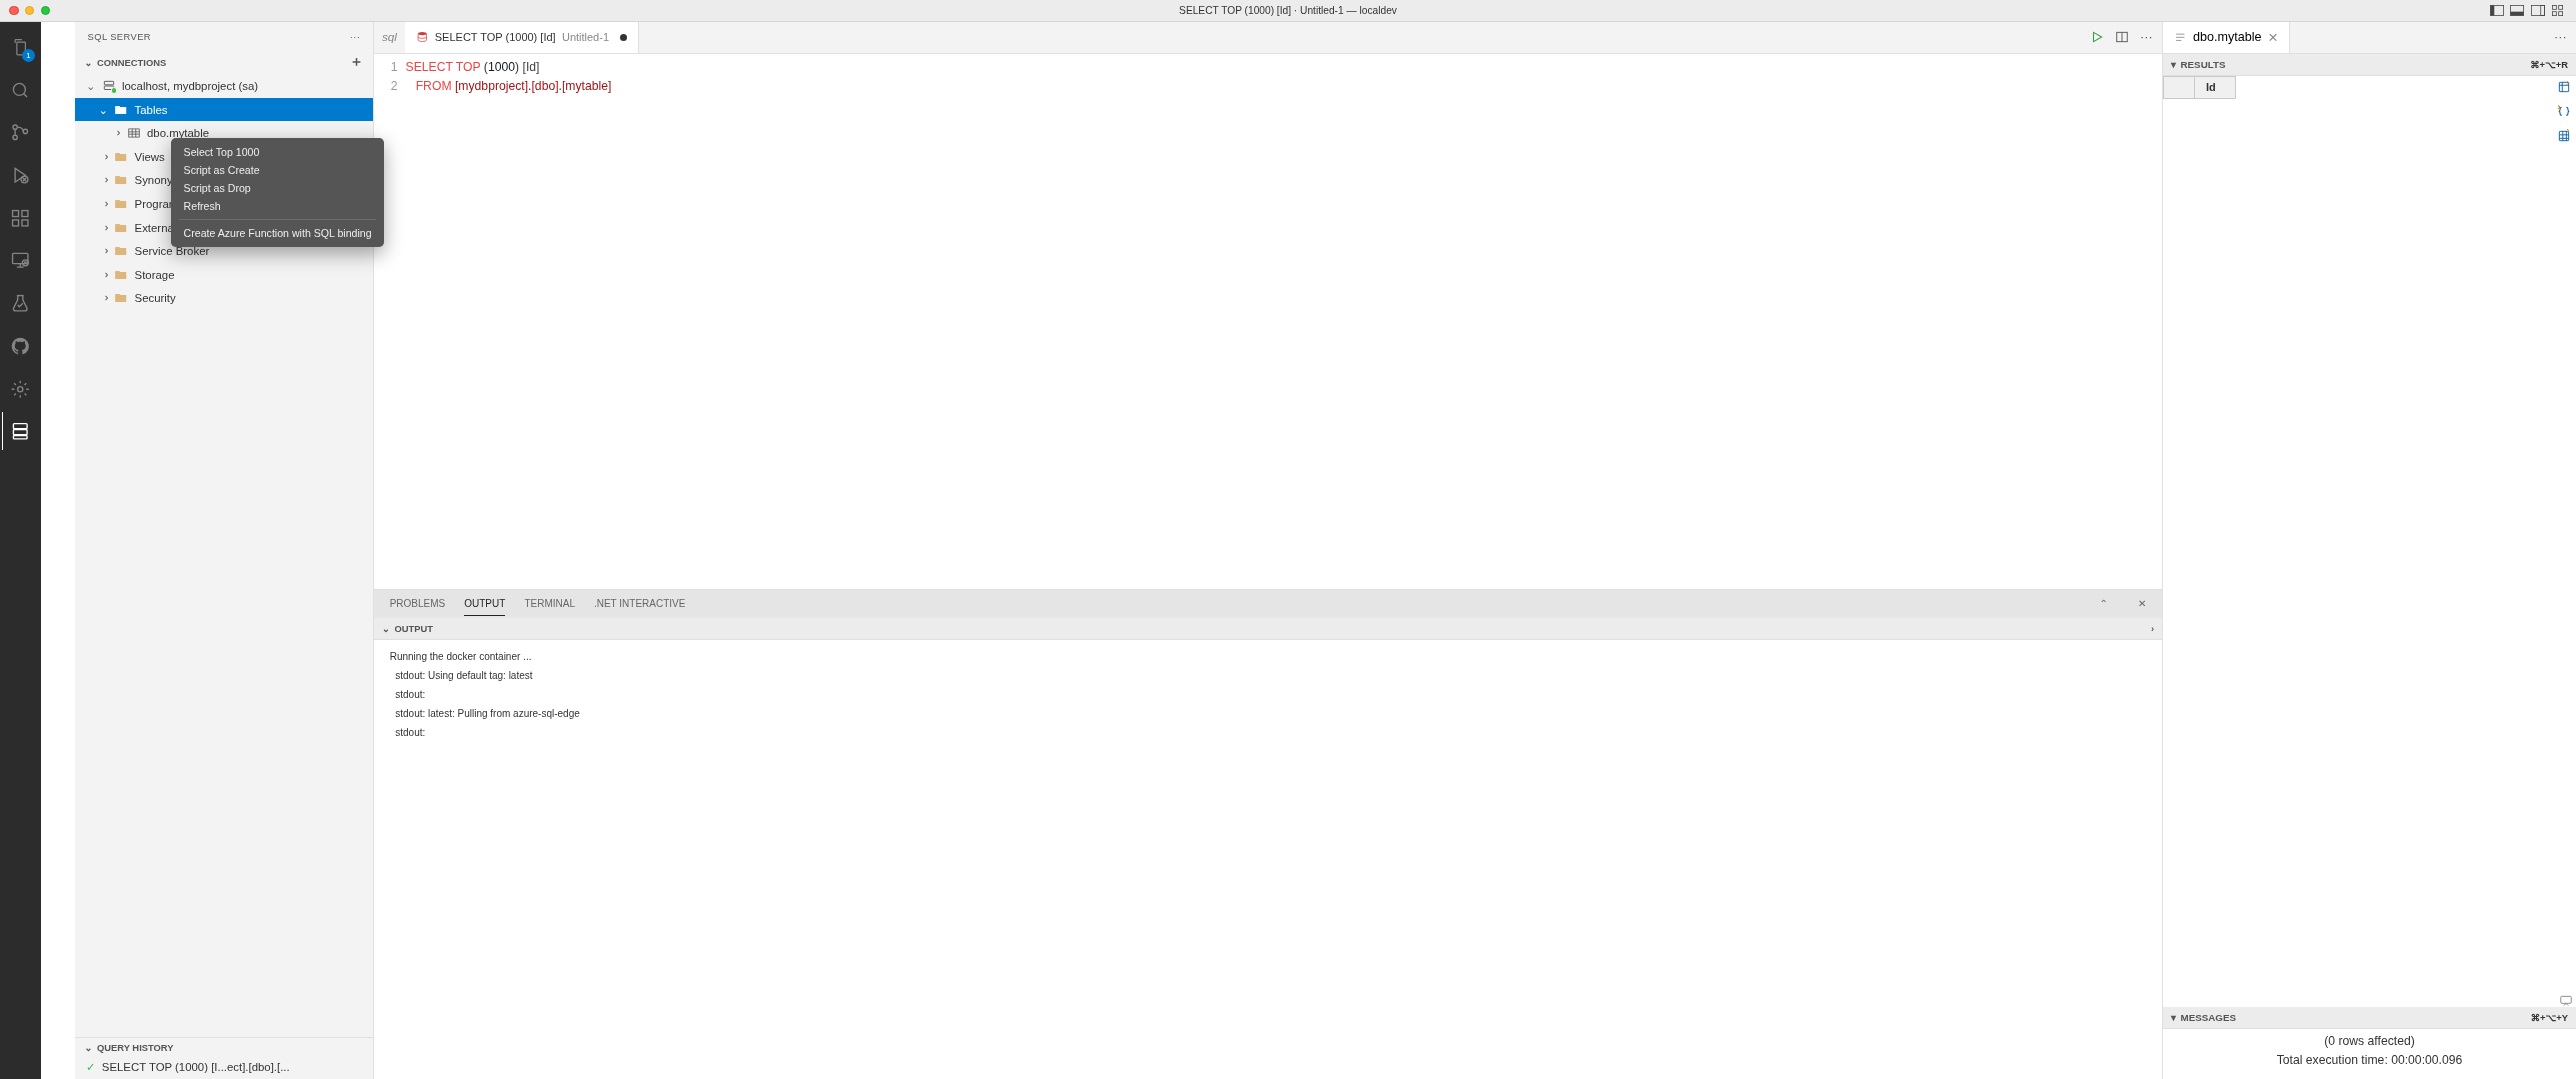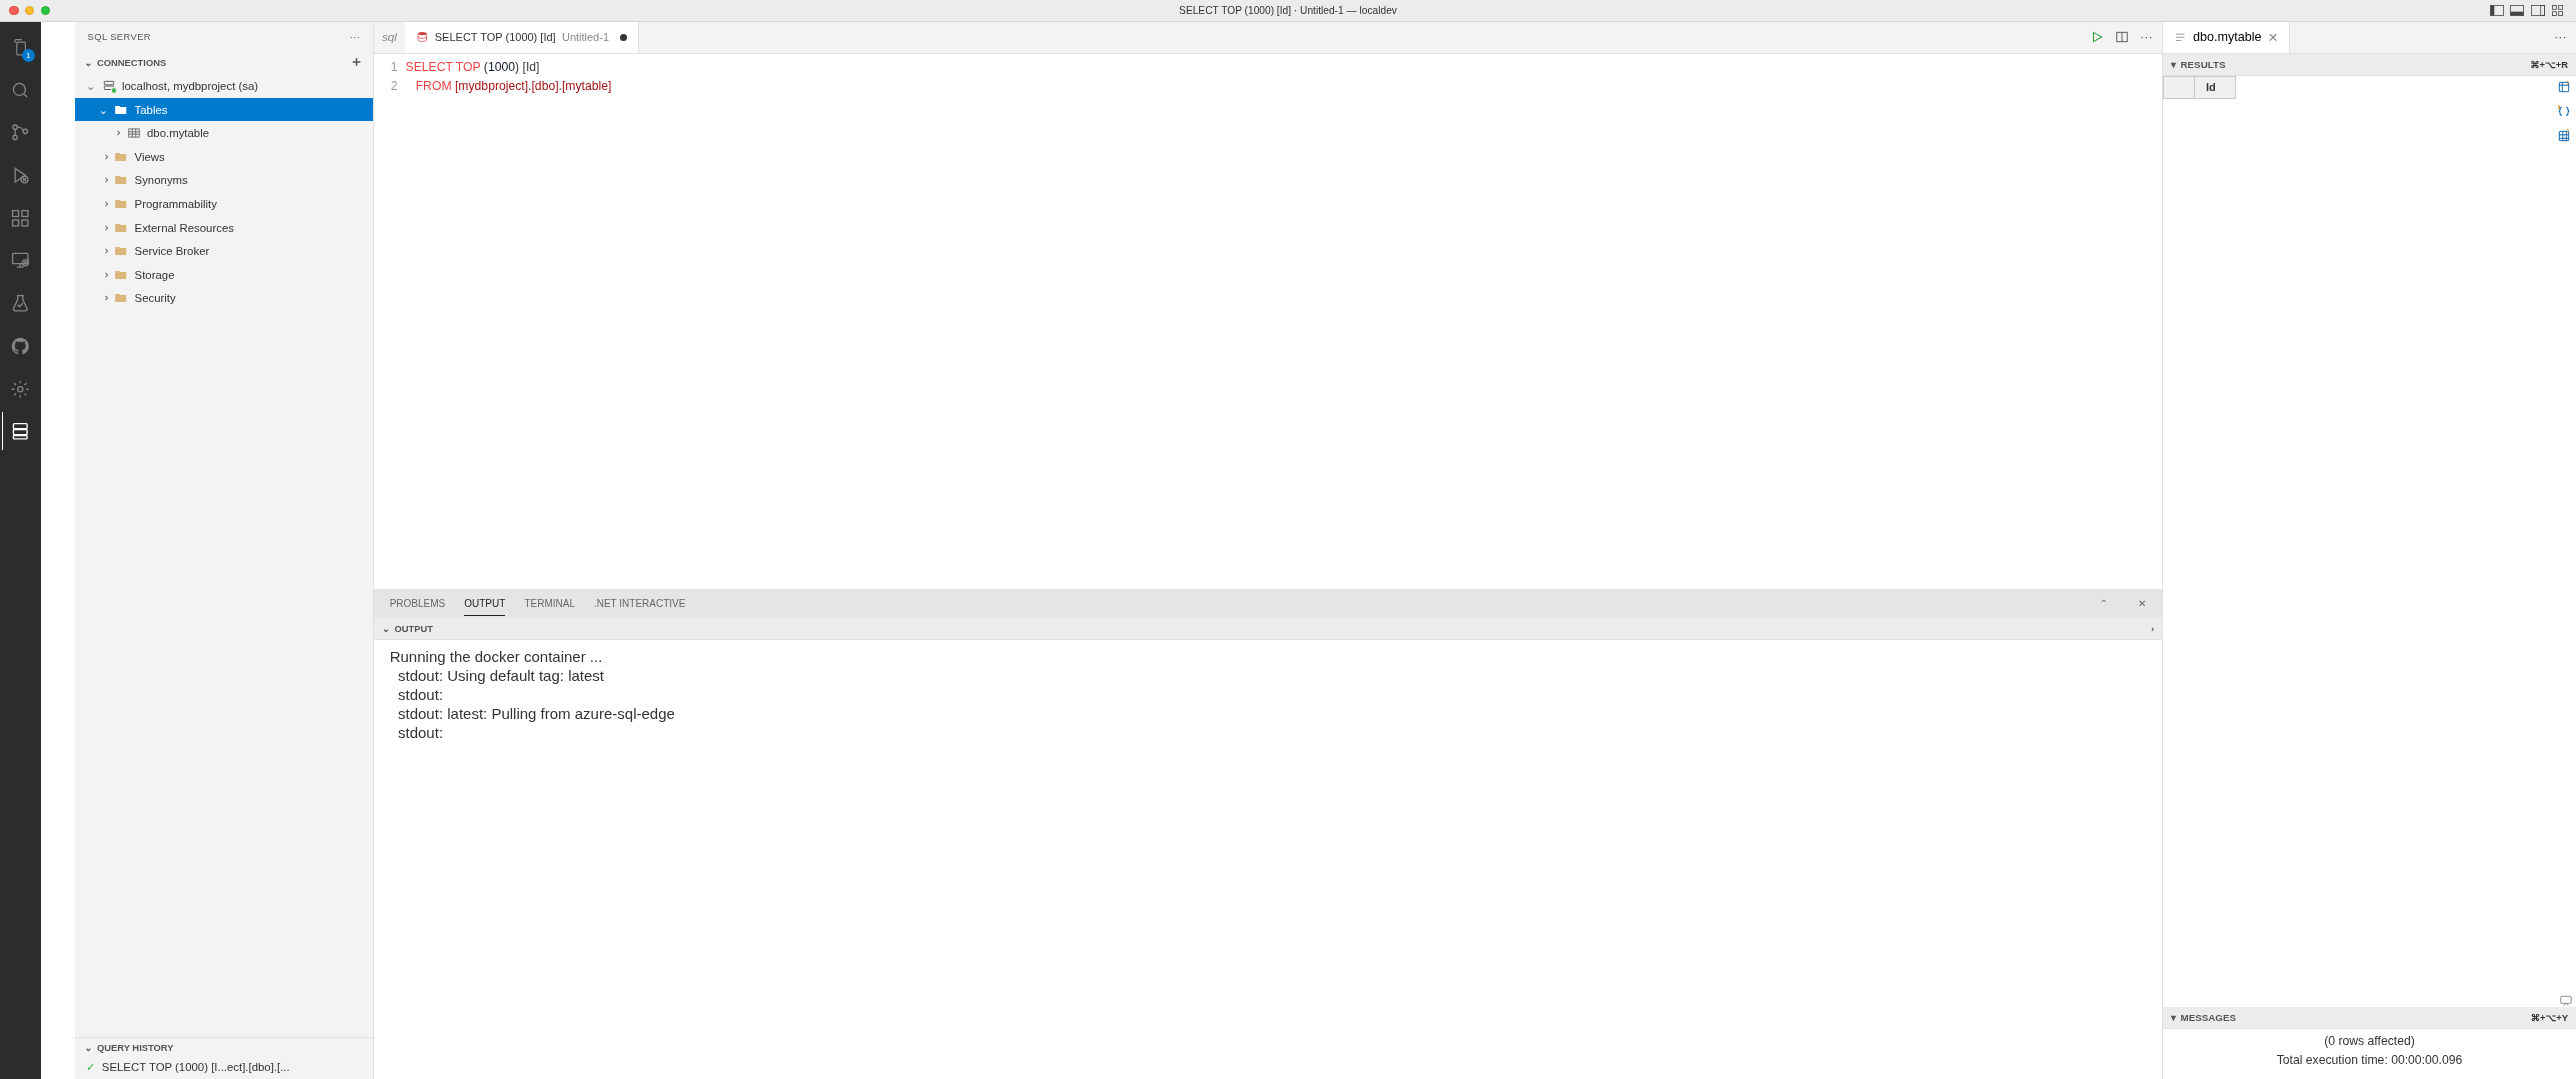--- a/index.html
+++ b/index.html
@@ -77,21 +77,21 @@
   .brkt { color: #a31515; }
   .punct { color: #333; }
 
   .panel-area { flex: 1; display: flex; flex-direction: column; border-top: 0.8px solid #e0e0e0; min-height: 0; }
   .panel-tabs { height: 28px; display: flex; align-items: center; gap: 19px; padding: 0 15.7px; background: #e5e5e5; font-size: 10px; color: #666; border-bottom: 0.8px solid #e8e8e8; }
   .panel-tab { cursor: pointer; padding: 6.3px 0; }
   .panel-tab.active { color: #222; border-bottom: 1.2px solid #222; }
   .panel-tabs .spacer { flex: 1; }
   .panel-output-hdr { height: 22px; background: #ececec; display: flex; align-items: center; padding: 0 7.9px; font-size: 9.4px; font-weight: 700; color: #555; gap: 4.7px; border-bottom: 0.8px solid #e0e0e0; }
   .panel-output-hdr .right { margin-left: auto; color: #555; }
-  .output-body { flex: 1; overflow: auto; font-family: Menlo, Consolas, monospace; font-size: 15px; color: #333; padding: 6.3px 15.7px; line-height: 19px; white-space: pre; }
+  .output-body { flex: 1; overflow: auto; font-family: Menlo, Consolas, monospace; font-size: 10px; color: #333; padding: 6.3px 15.7px; line-height: 19px; white-space: pre; }
 
   
   .results-col { width: 413px; display: flex; flex-direction: column; background: #fff; }
   .results-tabbar { height: 31.5px; background: #f3f3f3; display: flex; align-items: center; border-bottom: 0.8px solid #e0e0e0; }
   .rtab { height: 31.5px; background: #fff; display: flex; align-items: center; gap: 6.3px; padding: 0 11px; border-right: 0.8px solid #e0e0e0; }
   .rtab .close { color: #888; cursor: pointer; }
   .rtab-actions { margin-left: auto; padding: 0 9.4px; color: #555; }
 
   .results-body { flex: 1; display: flex; flex-direction: column; min-height: 0; }
   .res-section-hdr { background: #ececec; height: 22px; display: flex; align-items: center; padding: 0 7.9px; font-size: 9.8px; font-weight: 700; color: #555; gap: 4.7px; border-bottom: 0.8px solid #e0e0e0; }
@@ -348,20 +348,28 @@
           <span>QUERY HISTORY</span>
         </span>
       </div>
       <div class="qh-item">
         <span class="check">✓</span>
         <span>SELECT TOP (1000) [I...ect].[dbo].[...</span>
       </div>
     </div>
   </div>
 
+  <div class="context-menu">
+    <div class="cm-item">Select Top 1000</div>
+    <div class="cm-item">Script as Create</div>
+    <div class="cm-item">Script as Drop</div>
+    <div class="cm-item">Refresh</div>
+    <div class="cm-sep"></div>
+    <div class="cm-item">Create Azure Function with SQL binding</div>
+  </div>
 
   <div class="editor-col">
     <div class="tabbar">
       <div class="peek-tab">sql</div>
       <div class="tab">
         <span class="tab-icon">
             <svg viewBox="0 0 24 24" fill="#cf3c3c">
               <ellipse cx="12" cy="5" rx="8" ry="3"></ellipse>
               <path d="M4 5v6c0 1.66 3.58 3 8 3s8-1.34 8-3V5" fill="none" stroke="#cf3c3c" stroke-width="1.4"></path>
               <path d="M4 11v6c0 1.66 3.58 3 8 3s8-1.34 8-3v-6" fill="none" stroke="#cf3c3c" stroke-width="1.4"></path>

